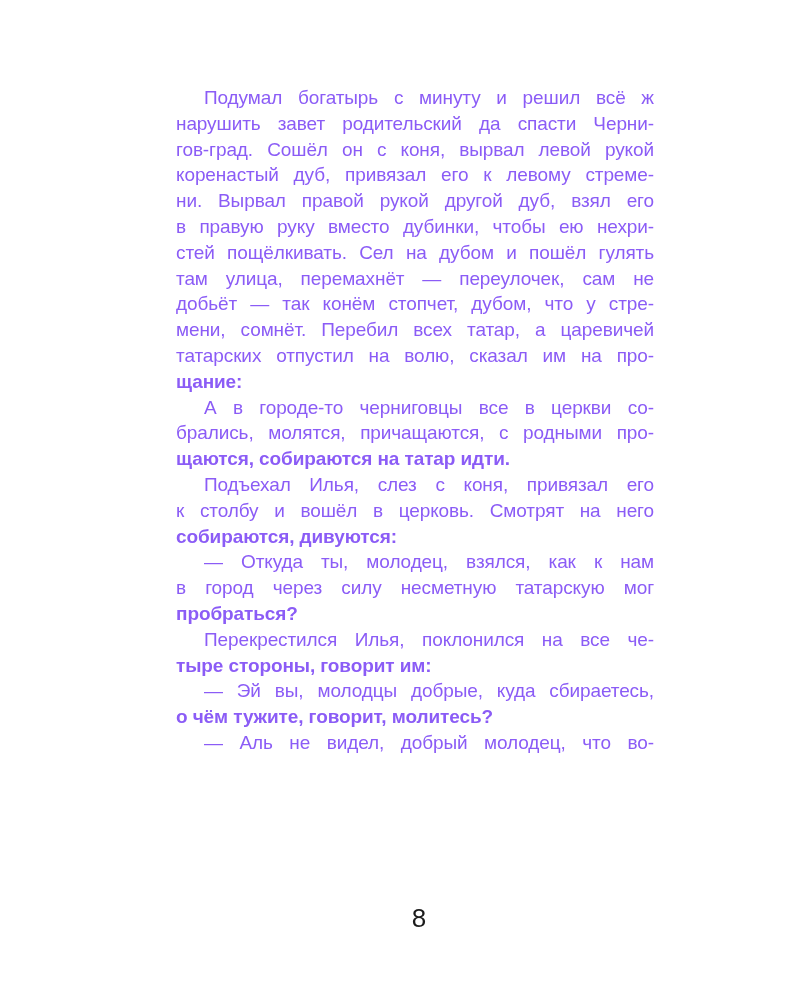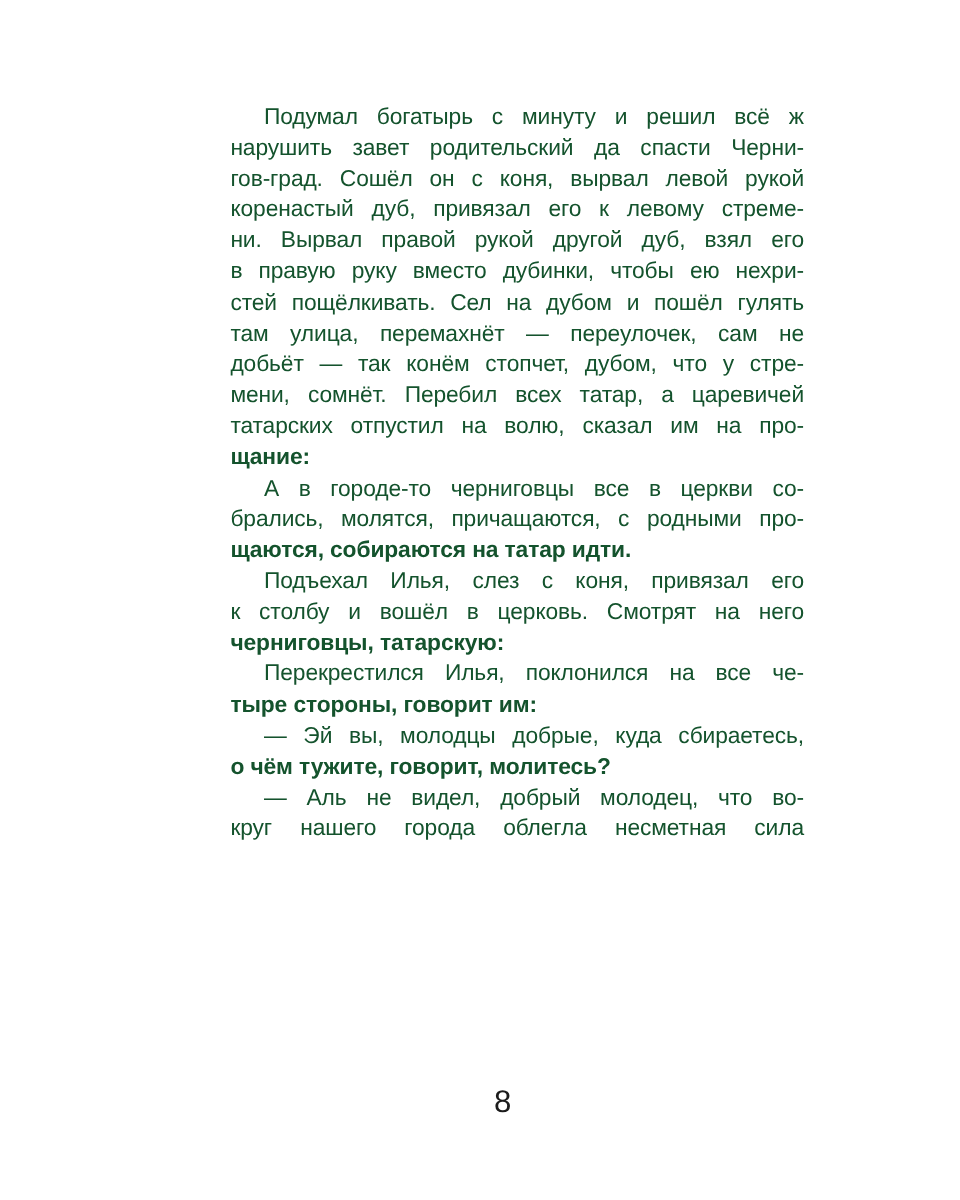--- a/index.html
+++ b/index.html
@@ -14,24 +14,24 @@
     font-family: "Liberation Sans", "DejaVu Sans", sans-serif;
     overflow: hidden;
   }
   .book-page {
     position: absolute;
     inset: 0;
     background: #ffffff;
   }
   .text-block {
     position: absolute;
-    left: 192px;
+    left: 176px;
     top: 85px;
     width: 478px;
-    color: #14532d;
+    color: #8b5cf6;
     font-size: 19px;
     line-height: 25.8px;
     letter-spacing: -0.1px;
   }
   .para {
     margin: 0;
     padding: 0;
   }
   .ln {
     display: block;
@@ -82,35 +82,39 @@
 
     <p class="para">
       <span class="ln first">А в городе-то черниговцы все в церкви со-</span>
       <span class="ln">брались, молятся, причащаются, с родными про-</span>
       <span class="ln end">щаются, собираются на татар идти.</span>
     </p>
 
     <p class="para">
       <span class="ln first">Подъехал Илья, слез с коня, привязал его</span>
       <span class="ln">к столбу и вошёл в церковь. Смотрят на него</span>
-      <span class="ln end">черниговцы, татарскую:</span>
+      <span class="ln end">собираются, дивуются:</span>
     </p>
 
+    <p class="para">
+      <span class="ln first">— Откуда ты, молодец, взялся, как к нам</span>
+      <span class="ln">в город через силу несметную татарскую мог</span>
+      <span class="ln end">пробраться?</span>
+    </p>
 
     <p class="para">
       <span class="ln first">Перекрестился Илья, поклонился на все че-</span>
       <span class="ln end">тыре стороны, говорит им:</span>
     </p>
 
     <p class="para">
       <span class="ln first">— Эй вы, молодцы добрые, куда сбираетесь,</span>
       <span class="ln end">о чём тужите, говорит, молитесь?</span>
     </p>
 
     <p class="para">
       <span class="ln first">— Аль не видел, добрый молодец, что во-</span>
-      <span class="ln">круг нашего города облегла несметная сила</span>
     </p>
 
   </div>
 
   <div class="page-number">8</div>
 </div>
 
 </body></html>

